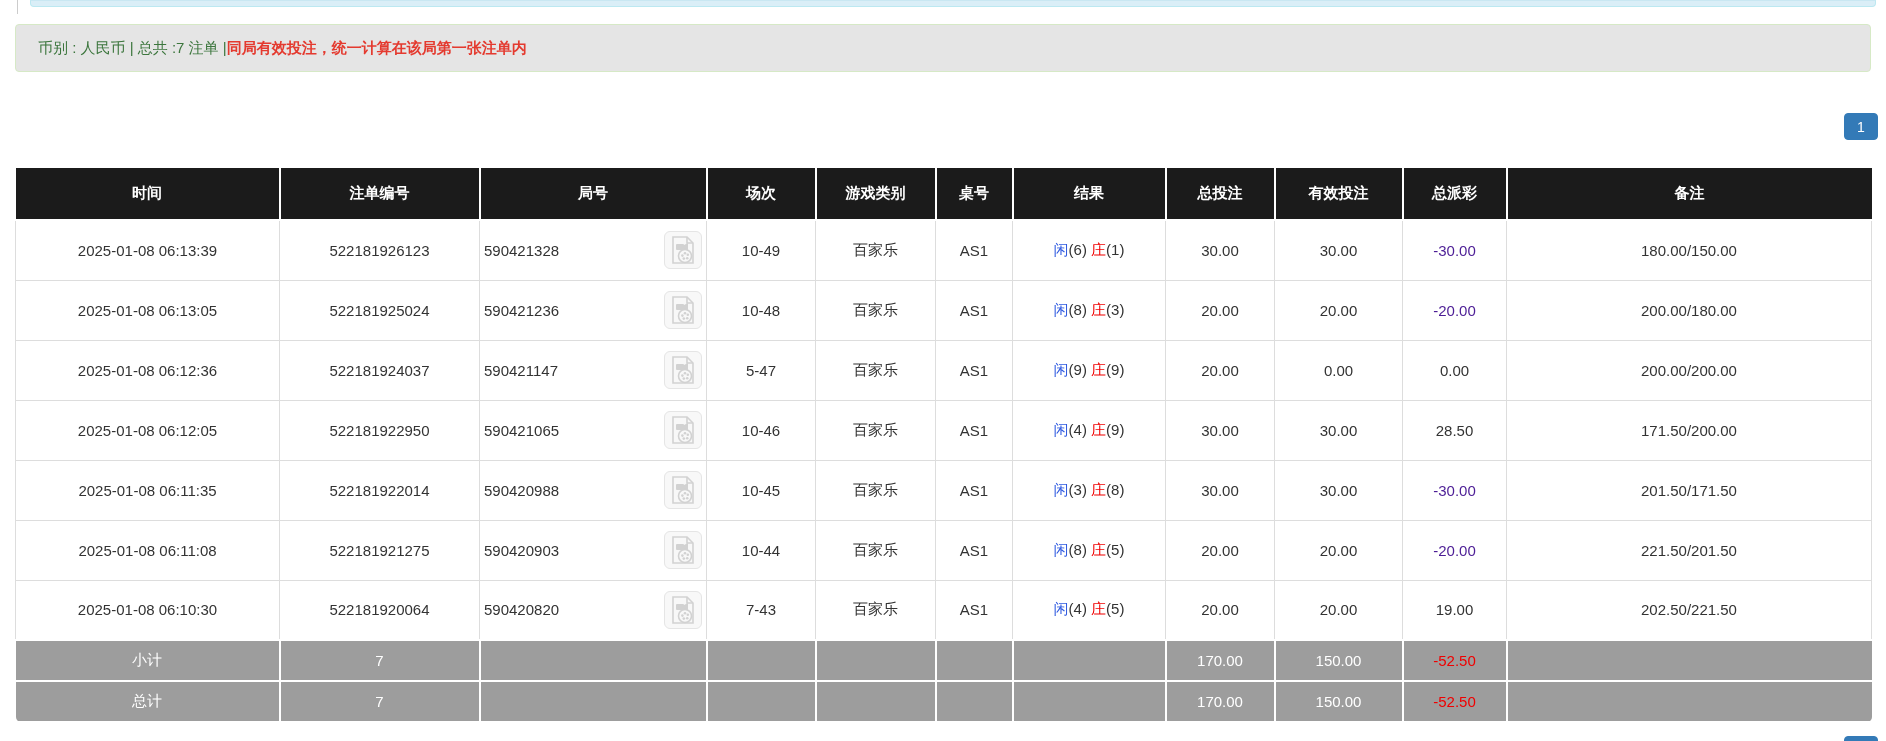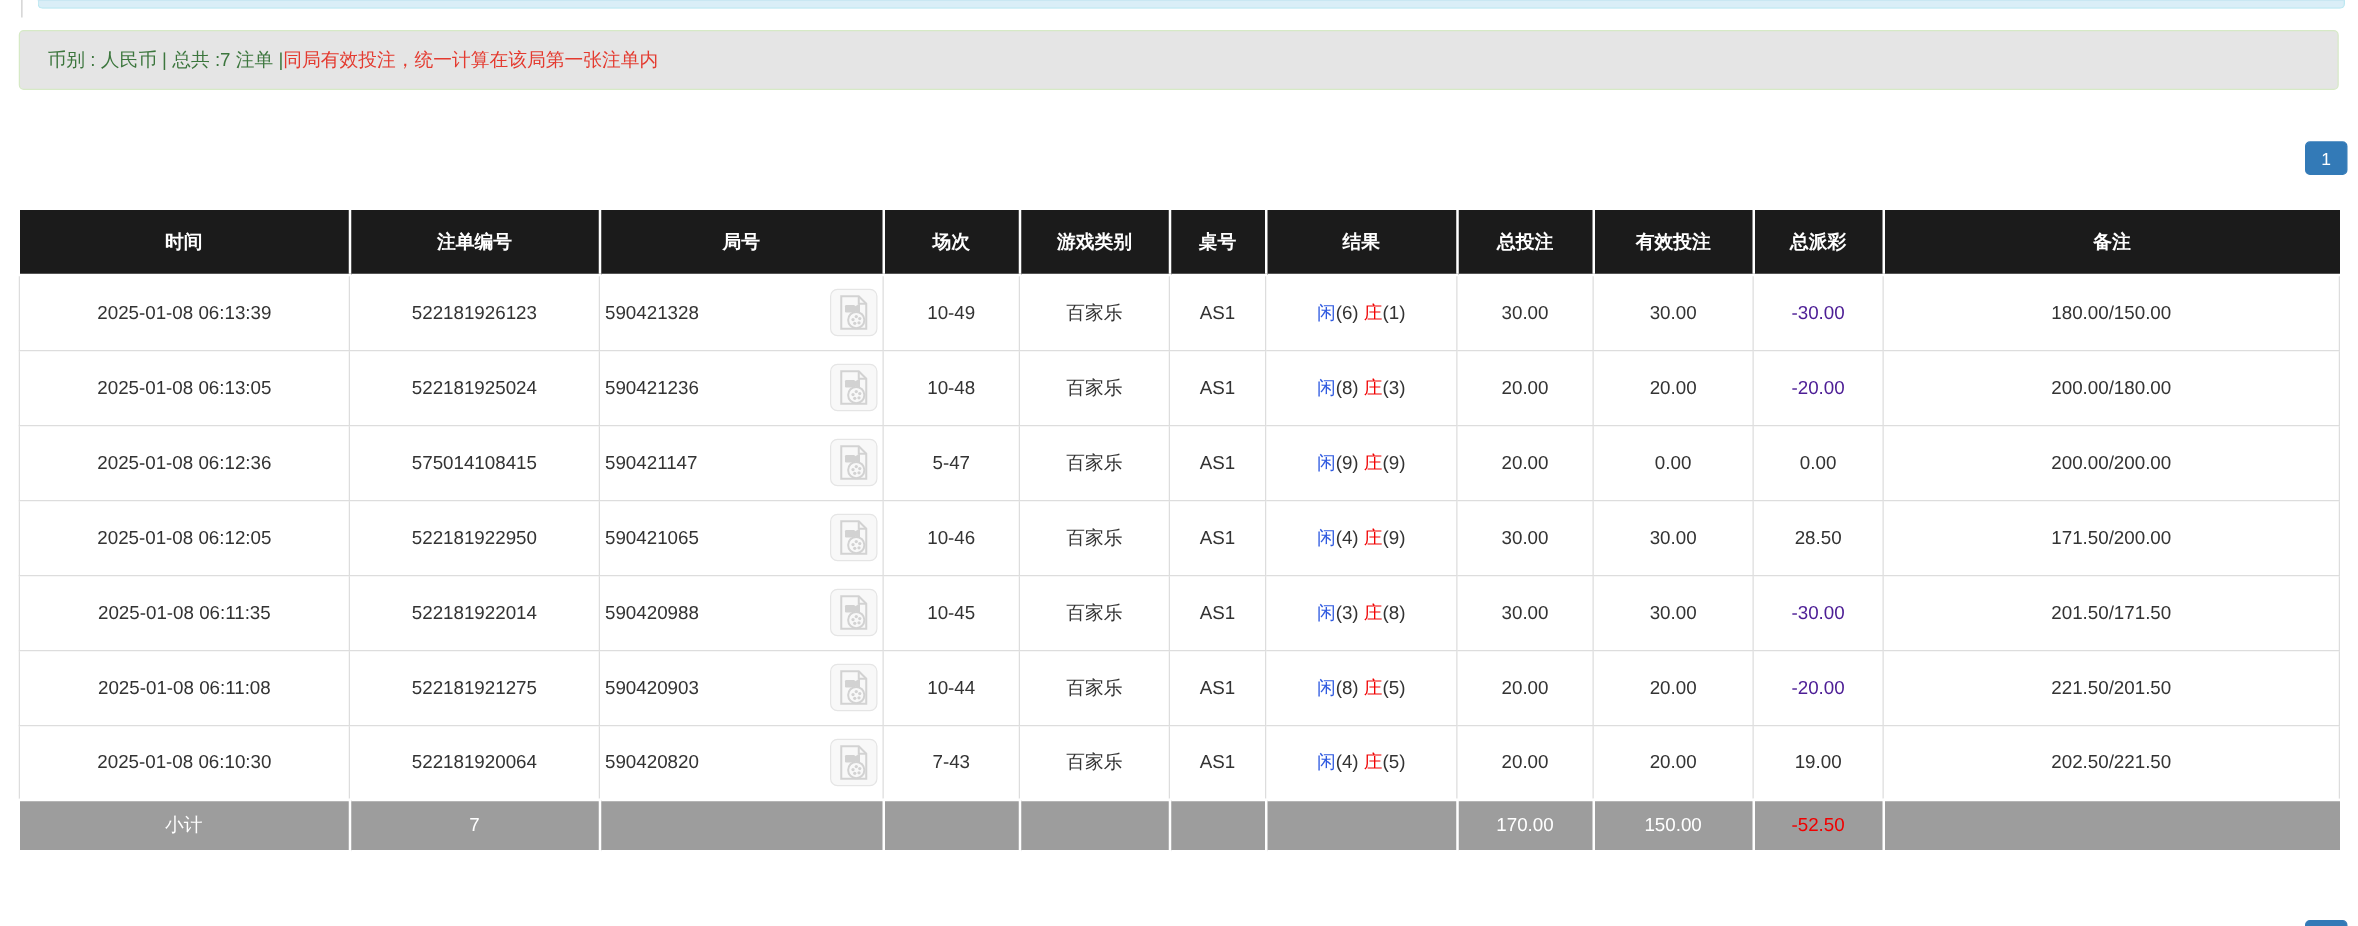--- a/index.html
+++ b/index.html
@@ -21,21 +21,21 @@
   }
 
   
   .summary-bar {
     position:absolute; top:24px; left:15px; width:1856px; height:48px;
     background:#e5e5e5; border:1px solid #d6e9c6; border-radius:4px;
     display:flex; align-items:center; 
     padding:0 22px; font-size:15px;
   }
   .summary-left { color:#3c763d; }
-  .summary-right { color:#e43a2f; }
+  .summary-right { color:#e43a2f;font-weight:bold; }
 
   
   .page-btn {
     position:absolute; width:34px; height:27px;
     background:#337ab7; border:1px solid #337ab7; border-radius:4px;
     color:#fff; font-size:14px; display:flex; align-items:center; justify-content:center;
     cursor:pointer;
   }
   .page-btn.top { top:113px; left:1844px; }
   .page-btn.bottom { top:736px; left:1844px; height:12px; border-radius:4px 4px 0 0; }
@@ -187,21 +187,21 @@
       <span class="res-player">闲</span><span class="res-pts">(8)</span>
       <span class="res-banker">庄</span><span class="res-pts">(3)</span>
     </td>
     <td class="blue-amt">20.00</td>
     <td>20.00</td>
     <td class="payout neg">-20.00</td>
     <td>200.00/180.00</td>
   </tr>
       <tr>
     <td>2025-01-08 06:12:36</td>
-    <td>575014108415</td>
+    <td>522181924037</td>
     <td>
       <div class="round-cell-inner">
         <span>590421147</span>
         <span class="video-btn">
           <svg width="26" height="30" viewBox="0 0 26 30">
             <path d="M3 2 h14 l6 6 v20 h-20 z" fill="none" stroke="#d2d2d2" stroke-width="1.6"></path>
             <path d="M17 2 v6 h6" fill="none" stroke="#d2d2d2" stroke-width="1.6"></path>
             <rect x="6" y="9" width="8" height="6" rx="1" fill="#d2d2d2"></rect>
             <path d="M14 10 l4 -2 v8 l-4 -2 z" fill="#d2d2d2"></path>
             <circle cx="15" cy="21" r="6.5" fill="none" stroke="#d2d2d2" stroke-width="1.6"></circle>
@@ -370,16 +370,29 @@
       <td></td>
         <td></td>
       <td></td>
         <td></td>
       <td></td>
       <td>170.00</td>
       <td>150.00</td>
       <td class="payout neg">-52.50</td>
       <td></td>
     </tr>
+    <tr class="summary-row total-row">
+      <td>总计</td>
+      <td>7</td>
+      <td></td>
+        <td></td>
+      <td></td>
+        <td></td>
+      <td></td>
+      <td>170.00</td>
+      <td>150.00</td>
+      <td class="payout neg">-52.50</td>
+      <td></td>
+    </tr>
   </tfoot>
 </table>
 
 <div class="page-btn bottom"></div>
 
 </body></html>

